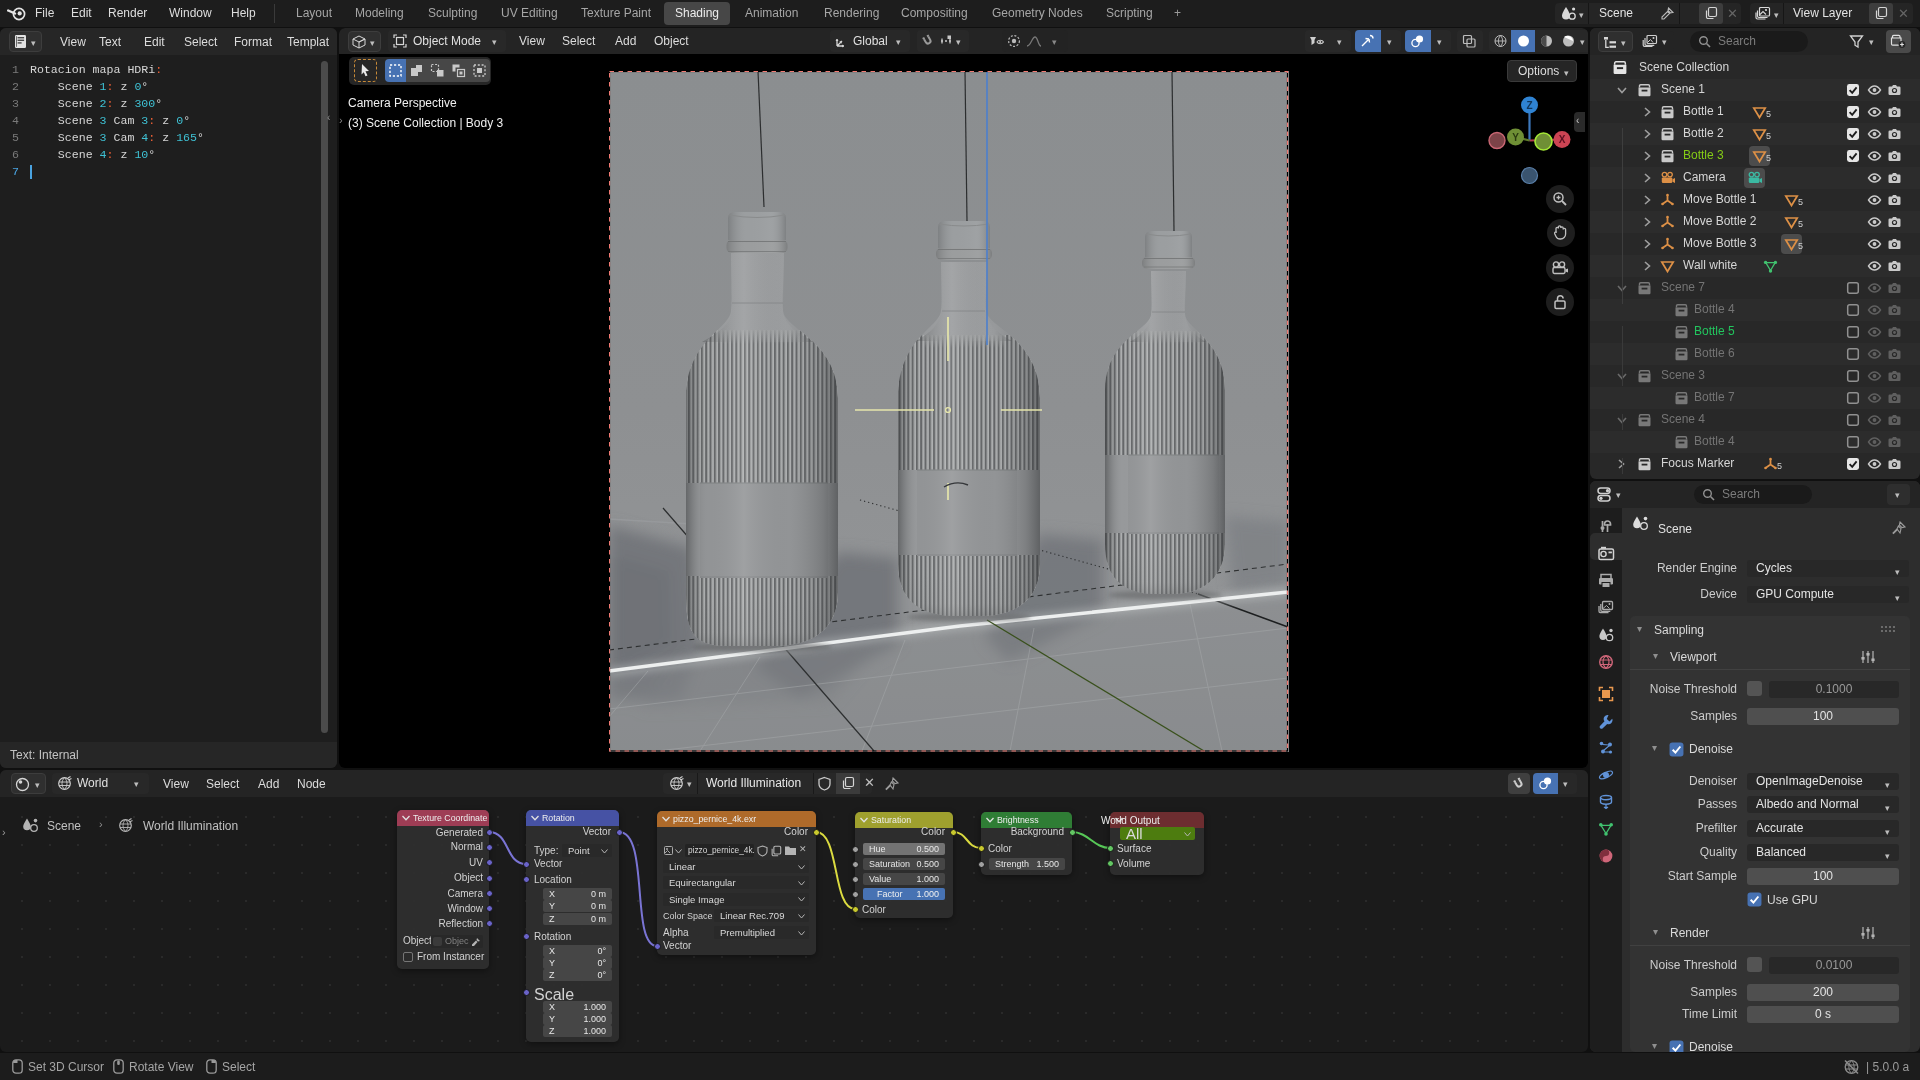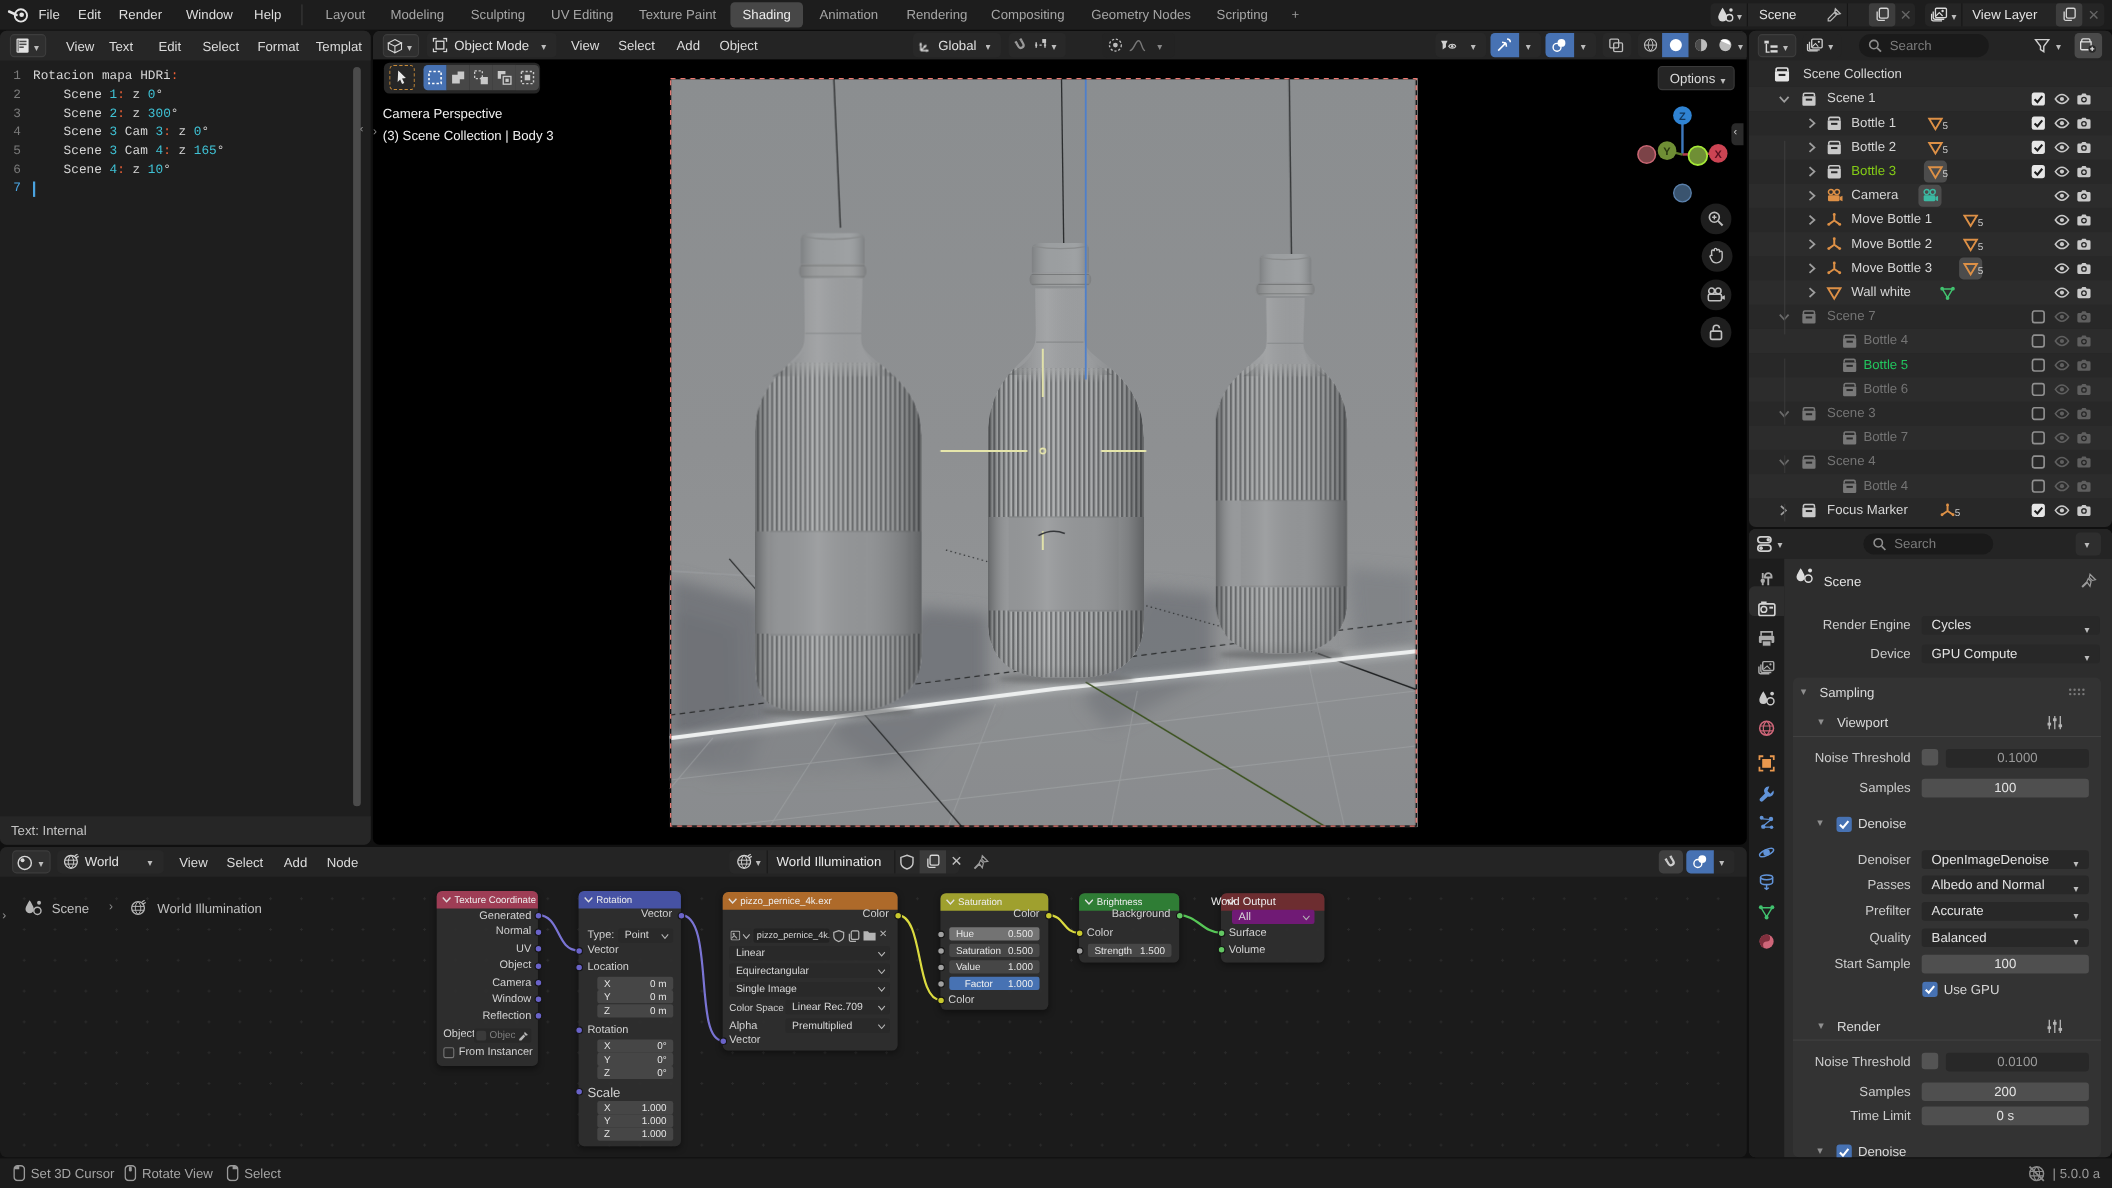--- a/index.html
+++ b/index.html
@@ -1296,21 +1296,21 @@
   <div class="abs" style="left:534px;top:103.7px;font-size:10px;color:#d2d2d2">Location</div>
   <div class="abs" style="left:543px;top:118.0px;width:69px;height:12px;background:#464646;border-radius:2px;font-size:9px;color:#e6e6e6;line-height:12px"><span style="padding-left:6px">X</span><span style="position:absolute;right:6px">0 m</span></div>
   <div class="abs" style="left:543px;top:130.3px;width:69px;height:12px;background:#464646;border-radius:2px;font-size:9px;color:#e6e6e6;line-height:12px"><span style="padding-left:6px">Y</span><span style="position:absolute;right:6px">0 m</span></div>
   <div class="abs" style="left:543px;top:142.6px;width:69px;height:12px;background:#464646;border-radius:2px;font-size:9px;color:#e6e6e6;line-height:12px"><span style="padding-left:6px">Z</span><span style="position:absolute;right:6px">0 m</span></div>
   <div class="abs" style="left:522.5px;top:163.1px;width:7px;height:7px;border-radius:50%;background:#6a63c9;border:1px solid #151515"></div>
   <div class="abs" style="left:534px;top:160.6px;font-size:10px;color:#d2d2d2">Rotation</div>
   <div class="abs" style="left:543px;top:174.5px;width:69px;height:12px;background:#464646;border-radius:2px;font-size:9px;color:#e6e6e6;line-height:12px"><span style="padding-left:6px">X</span><span style="position:absolute;right:6px">0°</span></div>
   <div class="abs" style="left:543px;top:186.8px;width:69px;height:12px;background:#464646;border-radius:2px;font-size:9px;color:#e6e6e6;line-height:12px"><span style="padding-left:6px">Y</span><span style="position:absolute;right:6px">0°</span></div>
   <div class="abs" style="left:543px;top:199.1px;width:69px;height:12px;background:#464646;border-radius:2px;font-size:9px;color:#e6e6e6;line-height:12px"><span style="padding-left:6px">Z</span><span style="position:absolute;right:6px">0°</span></div>
   <div class="abs" style="left:522.5px;top:218.9px;width:7px;height:7px;border-radius:50%;background:#6a63c9;border:1px solid #151515"></div>
-  <div class="abs" style="left:534px;top:216.4px;font-size:12px;color:#d2d2d2">Scale</div>
+  <div class="abs" style="left:534px;top:216.4px;font-size:16px;color:#d2d2d2">Scale</div>
   <div class="abs" style="left:543px;top:230.5px;width:69px;height:12px;background:#464646;border-radius:2px;font-size:9px;color:#e6e6e6;line-height:12px"><span style="padding-left:6px">X</span><span style="position:absolute;right:6px">1.000</span></div>
   <div class="abs" style="left:543px;top:242.8px;width:69px;height:12px;background:#464646;border-radius:2px;font-size:9px;color:#e6e6e6;line-height:12px"><span style="padding-left:6px">Y</span><span style="position:absolute;right:6px">1.000</span></div>
   <div class="abs" style="left:543px;top:255.10000000000002px;width:69px;height:12px;background:#464646;border-radius:2px;font-size:9px;color:#e6e6e6;line-height:12px"><span style="padding-left:6px">Z</span><span style="position:absolute;right:6px">1.000</span></div>
   <div class="node" style="left:657px;top:41px;width:159px;height:144px"></div>
   <div class="abs" style="left:657px;top:41px;width:159px;height:16px;background:#ae6a2a;border-radius:5px 5px 0 0"></div>
   <svg class="abs" style="left:662px;top:46px" width="8" height="6" viewBox="0 0 8 6">
           <path d="M0.5 1 L4 4.8 L7.5 1" stroke="#e0e0e0" stroke-width="1.3" fill="none"></path>
         </svg>
   <span class="abs" style="left:673px;top:44px;width:141px;font-size:8.8px;color:#ededed;white-space:nowrap;overflow:hidden">pizzo_pernice_4k.exr</span>
   <div class="abs" style="left:688px;top:56px;width:120px;text-align:right;font-size:10px;color:#d2d2d2">Color</div>
@@ -1385,21 +1385,21 @@
   <div class="abs" style="left:977.5px;top:75.0px;width:7px;height:7px;border-radius:50%;background:#c9c92e;border:1px solid #151515"></div>
   <div class="abs" style="left:988px;top:72.5px;font-size:10px;color:#d2d2d2">Color</div>
   <div class="abs" style="left:989px;top:88.0px;width:76px;height:12px;background:#464646;border-radius:2px;font-size:9px;color:#e6e6e6;line-height:12px"><span style="padding-left:6px">Strength</span><span style="position:absolute;right:6px">1.500</span></div>
   <div class="abs" style="left:977.5px;top:91.0px;width:7px;height:7px;border-radius:50%;background:#a1a1a1;border:1px solid #151515"></div>
   <div class="node" style="left:1110px;top:42px;width:94px;height:63px"></div>
   <div class="abs" style="left:1110px;top:42px;width:94px;height:16px;background:#6d2d30;border-radius:5px 5px 0 0"></div>
   <svg class="abs" style="left:1115px;top:47px" width="8" height="6" viewBox="0 0 8 6">
           <path d="M0.5 1 L4 4.8 L7.5 1" stroke="#e0e0e0" stroke-width="1.3" fill="none"></path>
         </svg>
   <span class="abs" style="left:1101px;top:45px;width:76px;font-size:10px;color:#ededed;white-space:nowrap;overflow:hidden">World Output</span>
-  <div class="abs" style="left:1120px;top:57.1px;width:75px;height:13px;background:#701a75;border-radius:2px;font-size:10px;color:#dadada;line-height:13px;white-space:nowrap"><span style="padding-left:6px">All</span><svg style="position:absolute;right:4px;top:4.5px" width="7" height="5" viewBox="0 0 7 5">
+  <div class="abs" style="left:1120px;top:57.1px;width:75px;height:13px;background:#4d7c0f;border-radius:2px;font-size:15px;color:#dadada;line-height:13px;white-space:nowrap"><span style="padding-left:6px">All</span><svg style="position:absolute;right:4px;top:4.5px" width="7" height="5" viewBox="0 0 7 5">
             <path d="M0.5 0.5 L3.5 4 L6.5 0.5" stroke="#b5b5b5" fill="none"></path>
           </svg></div>
   <div class="abs" style="left:1106.5px;top:75.0px;width:7px;height:7px;border-radius:50%;background:#63c763;border:1px solid #151515"></div>
   <div class="abs" style="left:1117px;top:72.5px;font-size:10px;color:#d2d2d2">Surface</div>
   <div class="abs" style="left:1106.5px;top:90.3px;width:7px;height:7px;border-radius:50%;background:#63c763;border:1px solid #151515"></div>
   <div class="abs" style="left:1117px;top:87.8px;font-size:10px;color:#d2d2d2">Volume</div>
   </div>
 </div>
 
 <div class="abs" id="status">

